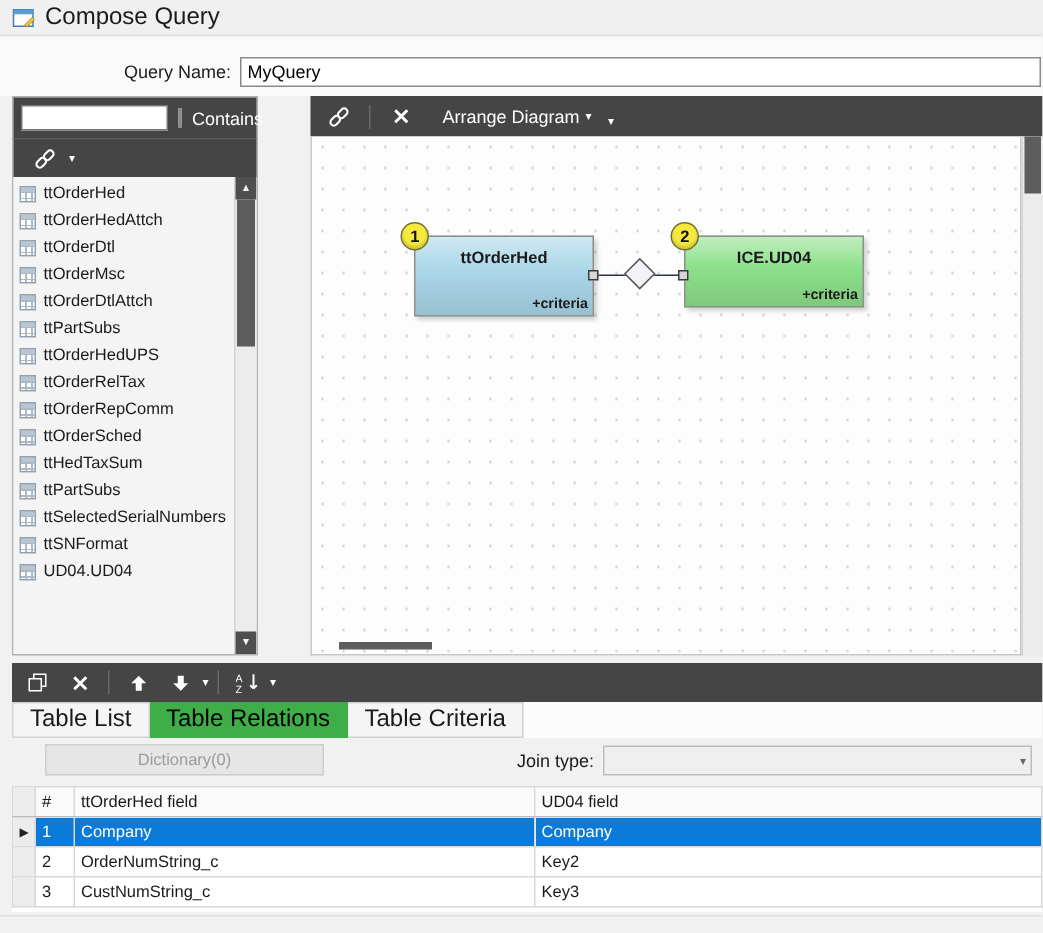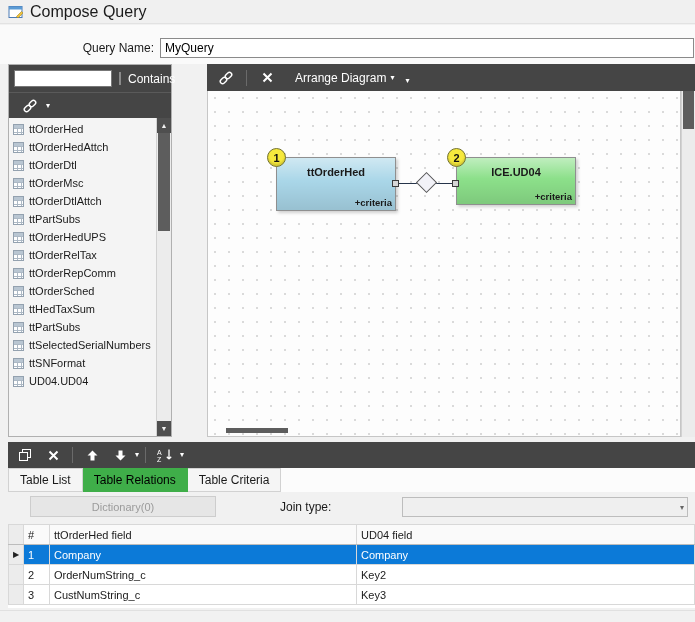--- a/index.html
+++ b/index.html
@@ -94,29 +94,29 @@
   .sq1 { left:184px; top:89px; }
   .sq2 { left:244px; top:89px; }
   .diamond { position:absolute; left:211px; top:84px; width:15px; height:15px; background:#f2f2f8; border:1px solid #555; transform:rotate(45deg); cursor:pointer; }
   .hscroll-thumb { position:absolute; left:18px; bottom:3px; width:62px; height:5px; background:#5d5d5d; }
   .canvas-vscroll { position:absolute; right:0; top:27px; bottom:0; width:14px; background:#ececec; border-left:1px solid #d2d2d2; display:flex; flex-direction:column; }
   .cv-thumb { position:absolute; top:0; left:1px; right:1px; height:38px; background:#5d5d5d; }
   
   .bottom-panel { position:absolute; left:0; right:0; top:440px; bottom:0; }
   .bottom-toolbar { position:absolute; left:8px; right:0; top:2px; height:26px; display:flex; align-items:center; padding:0 4px; gap:2px; }
   .tabbar { position:absolute; left:8px; right:0; top:28px; height:24px; background:#fcfcfc; display:flex; align-items:stretch; }
-  .tab { padding:0 11px; display:flex; align-items:center; font-size:12px; background:#f5f5f5; border:1px solid #d2d2d2; border-left:none; cursor:pointer; }
+  .tab { padding:0 11px; display:flex; align-items:center; font-size:16px; background:#f5f5f5; border:1px solid #d2d2d2; border-left:none; cursor:pointer; }
   .tab:first-child { border-left:1px solid #d2d2d2; }
   .tab.active { background:var(--green); color:#000000; border-color:var(--green); }
   .controls-row { position:absolute; left:0; right:0; top:52px; height:30px; }
   .dict-btn {
     position:absolute; left:30px; top:4px; width:186px; height:21px;
     background:#e6e6e6; border:1px solid #cdcdcd; color:#9b9b9b; font:inherit; font-size:11px;
   }
-  .join-label { position:absolute; left:280px; top:8px; width:116px; }
+  .join-label { position:absolute; left:280px; top:8px; width:116px; text-align:right; }
   .join-select { position:absolute; left:402px; right:7px; top:5px; height:20px; background:#efefef; border:1px solid #bdbdbd; cursor:pointer; }
   .join-caret { position:absolute; right:3px; top:5px; font-size:8px; color:#666; }
   .grid-wrap { position:absolute; left:8px; right:0; top:84px; height:84px; background:#fff; }
   table.grid { width:100%; border-collapse:collapse; table-layout:fixed; font-size:11px; }
   .grid th, .grid td {
     border:1px solid #d8d8d8; height:20px; padding:0 4px;
     text-align:left; font-weight:normal; overflow:hidden; white-space:nowrap;
   }
   .grid thead th { background:#fafafa; border-bottom:1px solid #bcbcbc; }
   .grid .rowsel { background:#ececec; padding:0; text-align:center; font-size:8px; color:#222; }

